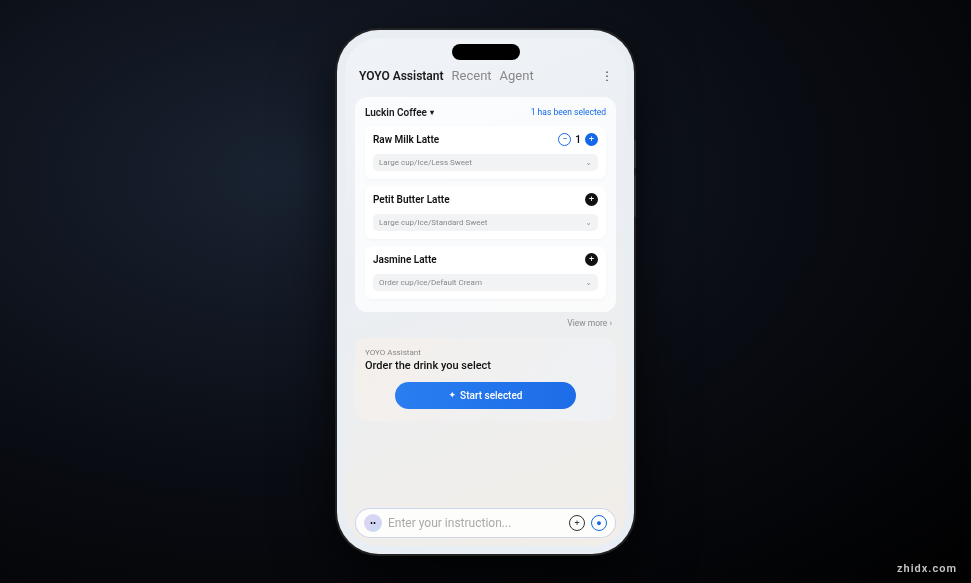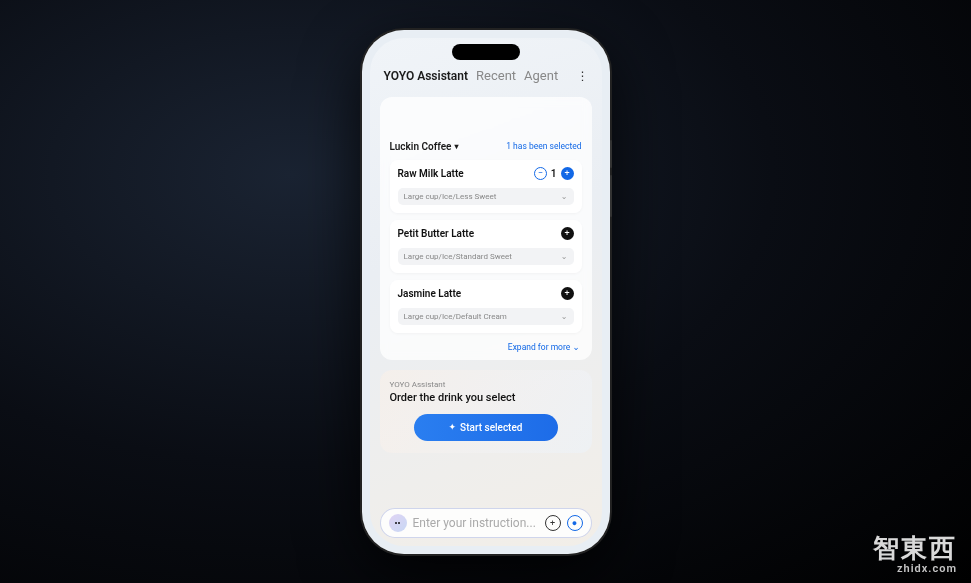--- a/index.html
+++ b/index.html
@@ -19,21 +19,21 @@
   right: 14px;
   color: #fff;
   opacity: 0.85;
   text-align: right;
   font-weight: 600;
   line-height: 1.1;
 }
 .watermark .cn { font-size: 26px; letter-spacing: 2px; }
 .watermark .en { font-size: 11px; letter-spacing: 1px; opacity: 0.9; }
 .phone {
-  width: 248px;
+  width: 297px;
   height: 524px;
   background: #e8eef4;
   border-radius: 42px;
   padding: 8px;
   box-shadow: 0 0 0 2px #222, 0 20px 60px rgba(0,0,0,0.8), inset 0 0 2px rgba(255,255,255,0.4);
   position: relative;
 }
 .side-btn { position: absolute; background: #333; border-radius: 2px; }
 .sb-r1 { right: -2px; top: 110px; width: 2px; height: 28px; }
 .sb-r2 { right: -2px; top: 145px; width: 2px; height: 42px; }
@@ -68,21 +68,21 @@
 .header .sub { font-size: 13px; color: #888; }
 .header .dots { margin-left: auto; font-size: 12px; color: #333; letter-spacing: -1px; cursor: pointer; }
 .content { flex: 1; padding: 0 10px; overflow: hidden; }
 .card {
   background: rgba(255,255,255,0.75);
   border-radius: 12px;
   padding: 10px 10px 6px;
   margin-top: 8px;
   backdrop-filter: blur(4px);
 }
-.store-row { display: flex; justify-content: space-between; align-items: center; margin-bottom: 8px; margin-top: 34px; }
+.store-row { display: flex; justify-content: space-between; align-items: center; margin-bottom: 8px; }
 .store-name { font-size: 10px; font-weight: 600; color: #1a1a1a; display: flex; align-items: center; gap: 3px; cursor: pointer; }
 .store-name .caret { font-size: 8px; }
 .sel-count { font-size: 8.5px; color: #1268e6; }
 .item {
   background: rgba(255,255,255,0.9);
   border-radius: 8px;
   padding: 7px 8px 8px;
   margin-bottom: 7px;
   box-shadow: 0 1px 3px rgba(0,0,0,0.04);
 }
@@ -206,30 +206,30 @@
             <span class="chev">⌄</span>
           </div>
         </div>
 
         <div class="item">
           <div class="item-head">
             <span class="item-name">Jasmine Latte</span>
             <span class="qbtn qplus qplus-dark">+</span>
           </div>
           <div class="item-opts">
-            <span>Large cup/Ice/Default Cream</span>
+            <span>Order cup/Ice/Default Cream</span>
             <span class="chev">⌄</span>
           </div>
         </div>
 
-        <div class="expand">
-          <span>Expand for more</span> <span>⌄</span>
-        </div>
       </div>
 
+      <div class="viewmore">
+        <span>View more</span> <span>›</span>
+      </div>
 
       <div class="action-card">
         <div class="act-sub">YOYO Assistant</div>
         <div class="act-title">Order the drink you select</div>
         <div class="start-btn">
           <span class="spark">✦</span>
           <span>Start selected</span>
         </div>
       </div>
     </div>
@@ -237,15 +237,14 @@
     <div class="input-bar">
       <span class="bot-icon">••</span>
       <span class="input-ph">Enter your instruction...</span>
       <span class="circ-btn">+</span>
       <span class="circ-btn mic-btn">●</span>
     </div>
   </div>
 </div>
 
 <div class="watermark">
-  <div class="cn">智東西</div>
   <div class="en">zhidx.com</div>
 </div>
 
 </body></html>

